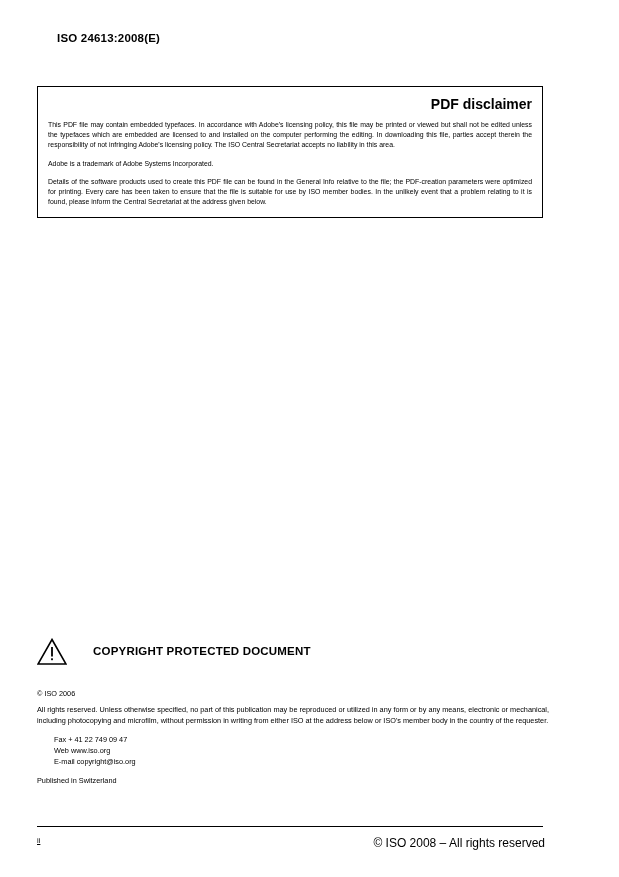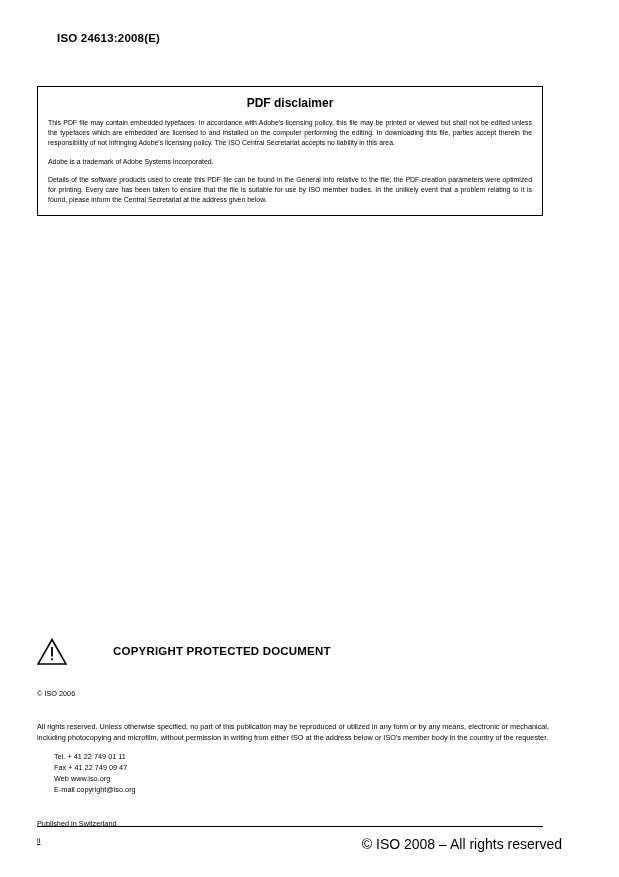--- a/index.html
+++ b/index.html
@@ -37,22 +37,22 @@
   .disclaimer-box {
     position: absolute;
     left: 37px;
     top: 86px;
     width: 506px;
     border: 1px solid #000000;
     box-sizing: border-box;
     padding: 9px 10px 10px 10px;
   }
   .disclaimer-title {
-    text-align: center;
-    font-size: 12px;
+    text-align: right;
+    font-size: 14px;
     font-weight: bold;
     margin-bottom: 8px;
   }
   .disclaimer-para {
     font-size: 6.9px;
     line-height: 10.2px;
     text-align: justify;
     margin: 0 0 8px 0;
   }
   .disclaimer-para:last-child {
@@ -63,54 +63,53 @@
   .copyright-block {
     position: absolute;
     left: 37px;
     top: 630px;
     width: 512px;
   }
   .cp-head {
     display: flex;
     align-items: center;
     height: 42px;
-    gap: 20px;
   }
   .warn-icon {
     width: 30px;
     height: 27px;
     position: relative;
     flex: 0 0 auto;
   }
   .warn-icon svg { display: block; }
   .cp-title {
     margin-left: 26px;
     font-size: 11.5px;
     font-weight: bold;
     letter-spacing: 0.2px;
   }
   .cp-year {
     margin-top: 17px;
     font-size: 7.3px;
   }
   .cp-terms {
-    margin-top: 24px;
+    margin-top: 7px;
     font-size: 7.3px;
     line-height: 10.6px;
     text-align: justify;
     width: 512px;
   }
   .cp-address {
     margin-top: 9px;
     margin-left: 17px;
     font-size: 7.3px;
     line-height: 10.8px;
   }
   .cp-published {
-    margin-top: 24px;
+    margin-top: 8px;
     font-size: 7.3px;
   }
 
   
   .footer-rule {
     position: absolute;
     left: 37px;
     top: 826px;
     width: 506px;
     height: 1px;
@@ -118,23 +117,23 @@
   }
   .footer-left {
     position: absolute;
     left: 37px;
     top: 836px;
     font-size: 7.6px;
     text-decoration: underline;
   }
   .footer-right {
     position: absolute;
-    right: 57px;
+    right: 74px;
     top: 836px;
-    font-size: 14px;
+    font-size: 12px;
     text-align: left;
   }
 </style>
 </head>
 <body>
 
 <div class="page">
 
   <div class="header">ISO 24613:2008(E)</div>
 
@@ -155,21 +154,20 @@
         </svg>
       </span>
       <span class="cp-title">COPYRIGHT PROTECTED DOCUMENT</span>
     </div>
 
     <div class="cp-year">©  ISO 2006</div>
 
     <div class="cp-terms">All rights reserved. Unless otherwise specified, no part of this publication may be reproduced or utilized in any form or by any means, electronic or mechanical, including photocopying and microfilm, without permission in writing from either ISO at the address below or ISO's member body in the country of the requester.</div>
 
     <div class="cp-address">
-      <div>Tel.  + 41 22 749 01 11</div>
       <div>Fax  + 41 22 749 09 47</div>
       <div>Web  www.iso.org</div>
       <div>E-mail  copyright@iso.org</div>
     </div>
 
     <div class="cp-published">Published in Switzerland</div>
   </div>
 
   <div class="footer-rule"></div>
   <div class="footer-left">ii</div>

